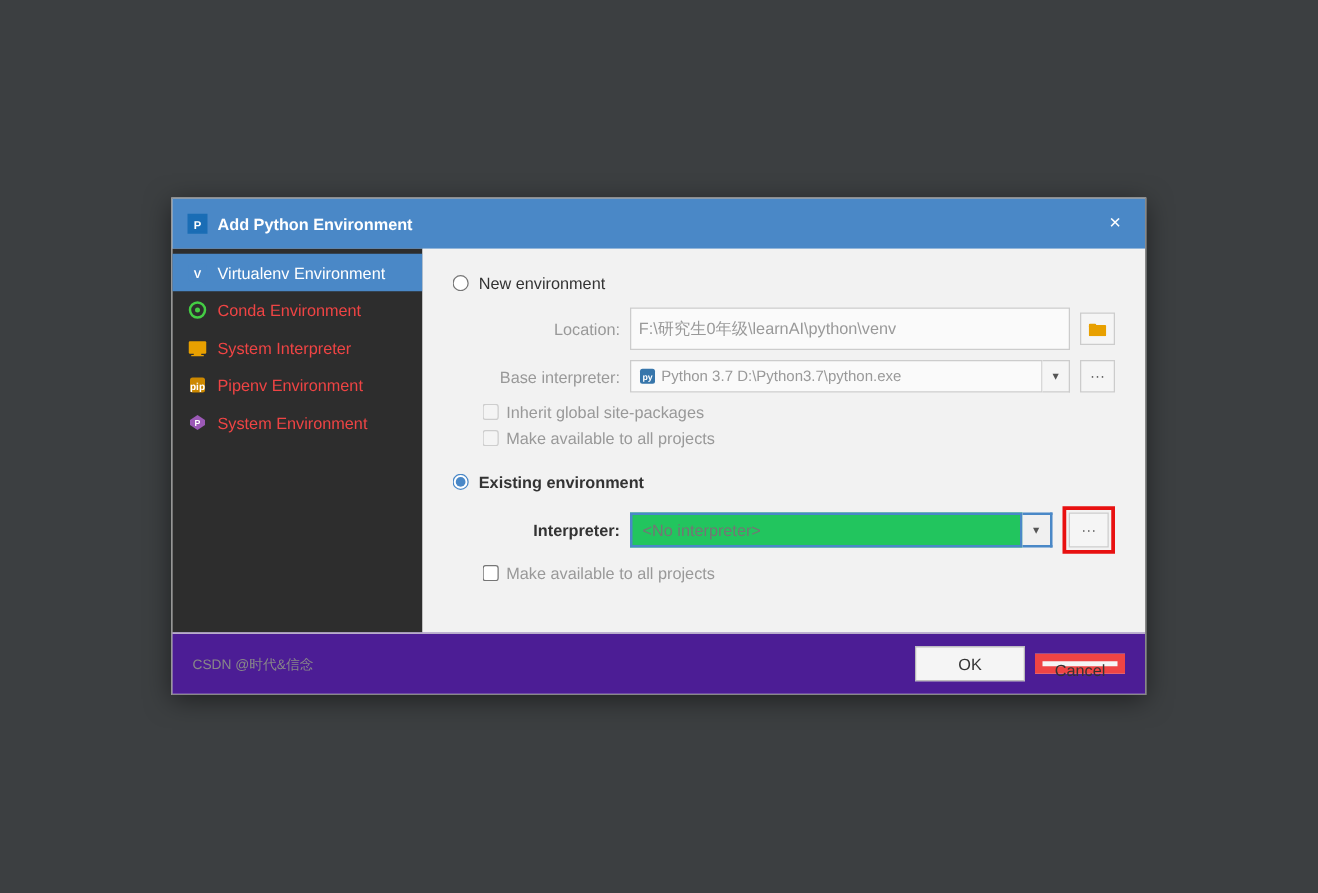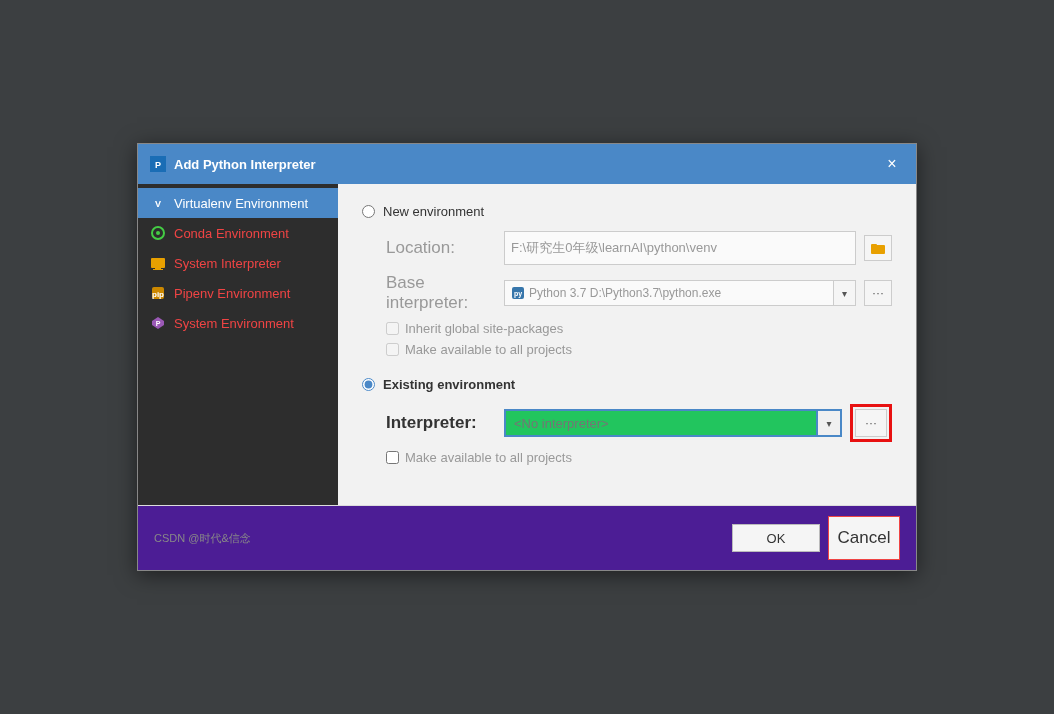--- a/index.html
+++ b/index.html
@@ -112,23 +112,23 @@
     }
     .form-row {
       display: flex;
       align-items: center;
       gap: 8px;
       margin-bottom: 8px;
       padding-left: 24px;
     }
     .form-label {
       width: 110px;
-      text-align: left;
+      text-align: right;
       color: #999;
-      font-size: 17px;
+      font-size: 13px;
       flex-shrink: 0;
     }
     .form-input {
       flex: 1;
       padding: 3px 6px;
       border: 1px solid #ccc;
       background: #fafafa;
       color: #999;
       font-size: 13px;
       height: 34px;
@@ -233,42 +233,42 @@
       width: 88px;
       height: 28px;
       background: #f5f5f5;
       border: 1px solid #bbb;
       cursor: pointer;
       font-size: 13px;
       color: #333;
     }
     .btn-cancel {
       width: 72px;
-      height: 44px;
+      height: 16px;
       background: #f5f5f5;
-      border: 1px solid #ef4444;
-      cursor: pointer;
-      font-size: 17px;
+      border: 6px solid #ef4444;
+      cursor: pointer;
+      font-size: 13px;
       color: #333;
     }
   </style>
 </head>
 <body>
 
 <div class="dialog">
 
   <div class="title-bar">
     <div class="title-bar-left">
       <div class="title-icon">
         <svg width="14" height="14" viewBox="0 0 14 14">
           <rect x="1" y="1" width="12" height="12" fill="#1a6db5" rx="1"></rect>
           <text x="7" y="11" text-anchor="middle" fill="white" font-size="9" font-weight="bold">P</text>
         </svg>
       </div>
-      <span>Add Python Interpreter</span>
+      <span>Add Python Environment</span>
     </div>
     <button class="close-btn">×</button>
   </div>
 
   <div class="dialog-body">
 
     <div class="sidebar">
 
       <div class="sidebar-item active">
         <div class="sidebar-icon">

